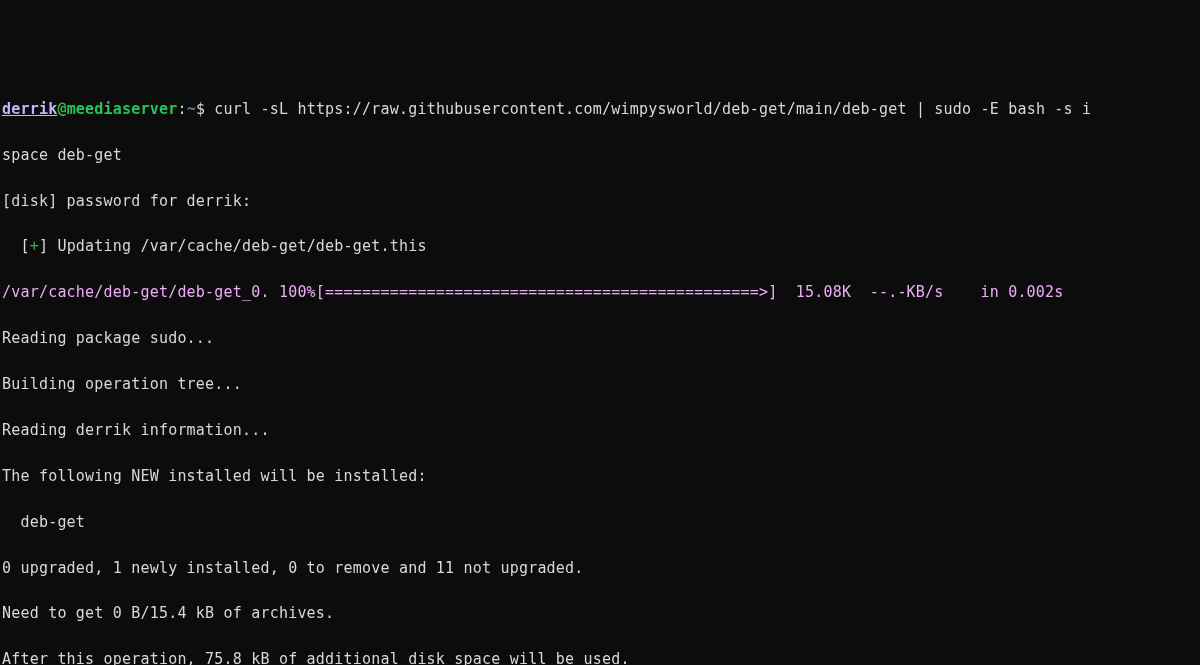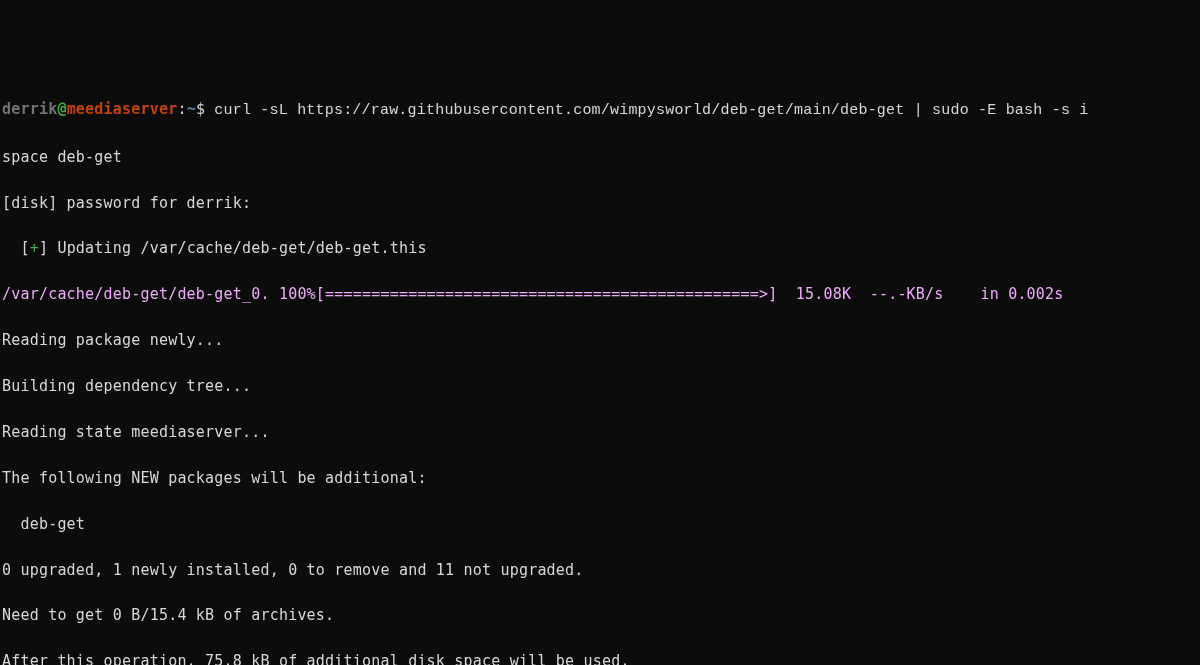--- a/index.html
+++ b/index.html
@@ -9,45 +9,45 @@
       height: 665px;
       font-family: 'DejaVu Sans Mono', 'Liberation Mono', 'Consolas', monospace;
       font-size: 15px;
       line-height: 1.53;
       color: #d8d8d8;
       overflow: hidden;
       padding: 6px 2px;
       white-space: pre;
       letter-spacing: 0.2px;
     }
-    .user { color: #737373; font-weight: bold; }
-    .host { color: #c2410c; font-weight: bold; }
+    .user { color: #c4b5fd; font-weight: bold; text-decoration: underline; }
+    .host { color: #22c55e; font-weight: bold; }
     .at { color: #3cb043; font-weight: bold; }
     .colon { color: #d8d8d8; }
     .tilde { color: #5e81ac; font-weight: bold; }
     .dollar { color: #d8d8d8; }
-    .cmd { color: #d8d8d8; font-family: Liberation Mono, monospace; }
+    .cmd { color: #d8d8d8; }
     .plus { color: #3cb043; }
     .line { display: block; }
     .prog { color: #f0abfc; }
   </style>
 </head>
 <body>
 
 
 
 <span class="line"><span class="user">derrik</span><span class="at">@</span><span class="host">meediaserver</span><span class="colon">:</span><span class="tilde">~</span><span class="dollar">$ </span><span class="cmd">curl -sL https://raw.githubusercontent.com/wimpysworld/deb-get/main/deb-get | sudo -E bash -s i</span></span>
 <span class="line">space deb-get</span>
 <span class="line">[disk] password for derrik:</span>
 <span class="line"><span>  [</span><span class="plus">+</span><span>] Updating /var/cache/deb-get/deb-get.this</span></span>
 <span class="line prog">/var/cache/deb-get/deb-get_0. 100%[===============================================&gt;]  15.08K  --.-KB/s    in 0.002s</span>
-<span class="line">Reading package newly...</span>
-<span class="line">Building dependency tree...</span>
-<span class="line">Reading state meediaserver...</span>
-<span class="line">The following NEW packages will be additional:</span>
+<span class="line">Reading package sudo...</span>
+<span class="line">Building operation tree...</span>
+<span class="line">Reading derrik information...</span>
+<span class="line">The following NEW installed will be installed:</span>
 <span class="line">  deb-get</span>
 <span class="line">0 upgraded, 1 newly installed, 0 to remove and 11 not upgraded.</span>
 <span class="line">Need to get 0 B/15.4 kB of archives.</span>
 <span class="line">After this operation, 75.8 kB of additional disk space will be used.</span>
 
 
 
 
 
 

